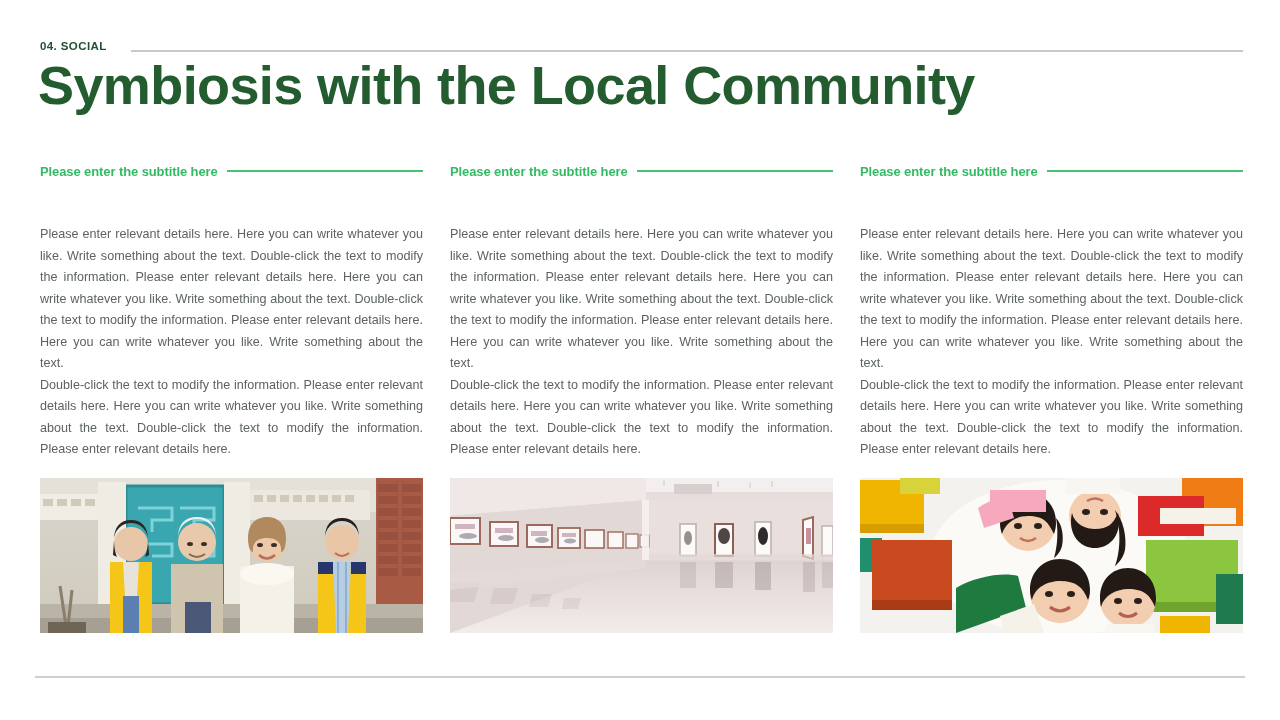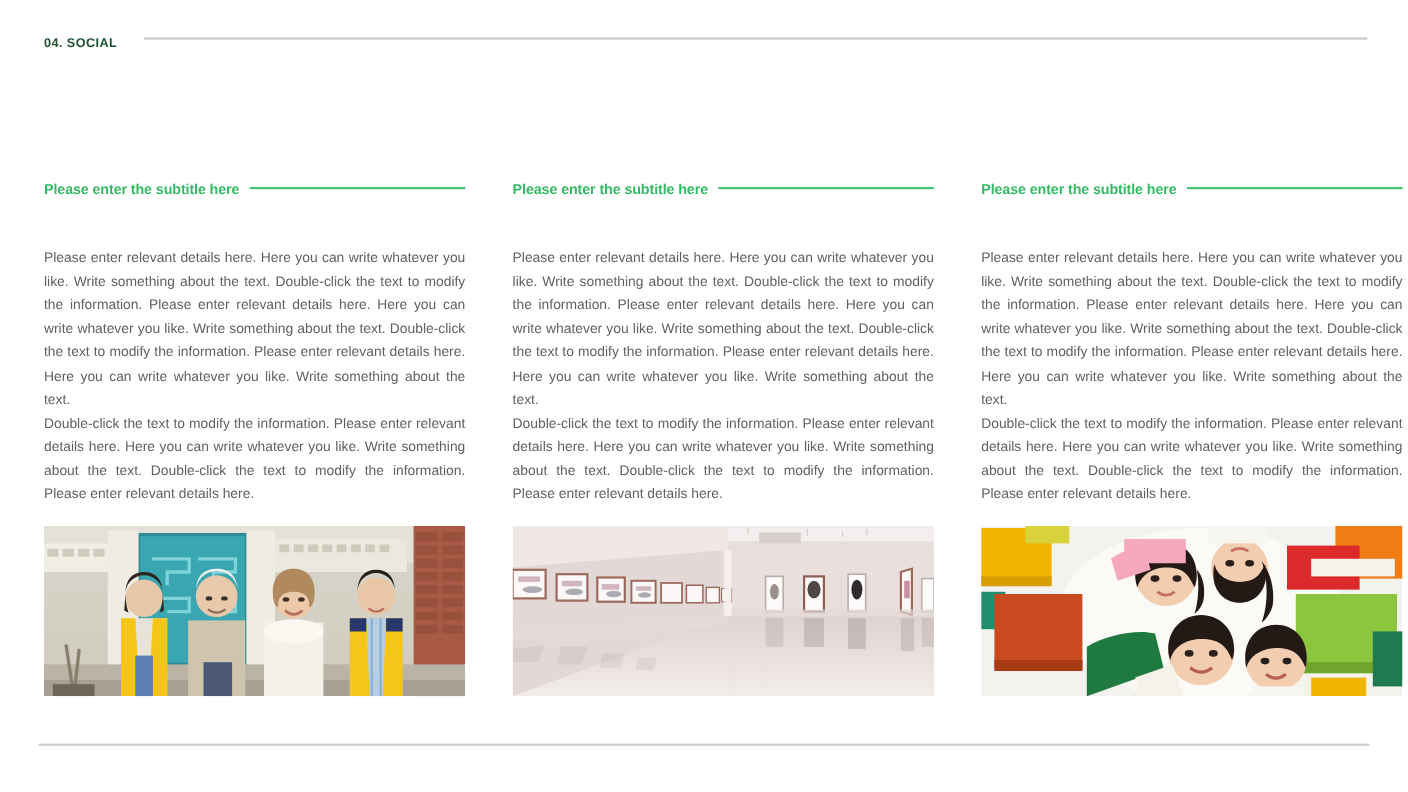--- a/index.html
+++ b/index.html
@@ -20,21 +20,21 @@
   }
 
   
   .header-row {
     position: absolute;
     left: 40px;
     top: 34px;
     width: 1203px;
     height: 18px;
     display: flex;
-    align-items: flex-start;
+    align-items: flex-end;
     gap: 24px;
   }
   .eyebrow {
     font-size: 11.5px;
     font-weight: bold;
     letter-spacing: 0.4px;
     color: #1f5130;
     white-space: nowrap;
   }
   .header-rule {
@@ -55,21 +55,21 @@
     white-space: nowrap;
   }
 
   
   .columns {
     position: absolute;
     left: 40px;
     top: 160px;
     width: 1203px;
     display: flex;
-    gap: 43px;
+    gap: 27px;
   }
   .column {
     width: 383px;
     display: flex;
     flex-direction: column;
   }
 
   .sub-row {
     display: flex;
     align-items: center;
@@ -122,20 +122,21 @@
 </head>
 <body>
 
 <div class="slide">
 
   <div class="header-row">
     <span class="eyebrow">04. SOCIAL</span>
     <span class="header-rule"></span>
   </div>
 
+  <h1 class="page-title">Symbiosis with the Local Community</h1>
 
   <div class="columns">
 
     <div class="column">
       <div class="sub-row">
         <span class="sub-title">Please enter the subtitle here</span>
         <span class="sub-rule"></span>
       </div>
       <div class="body-text">
         <p>Please enter relevant details here. Here you can write whatever you like. Write something about the text. Double-click the text to modify the information. Please enter relevant details here. Here you can write whatever you like. Write something about the text. Double-click the text to modify the information. Please enter relevant details here. Here you can write whatever you like. Write something about the text.</p>

